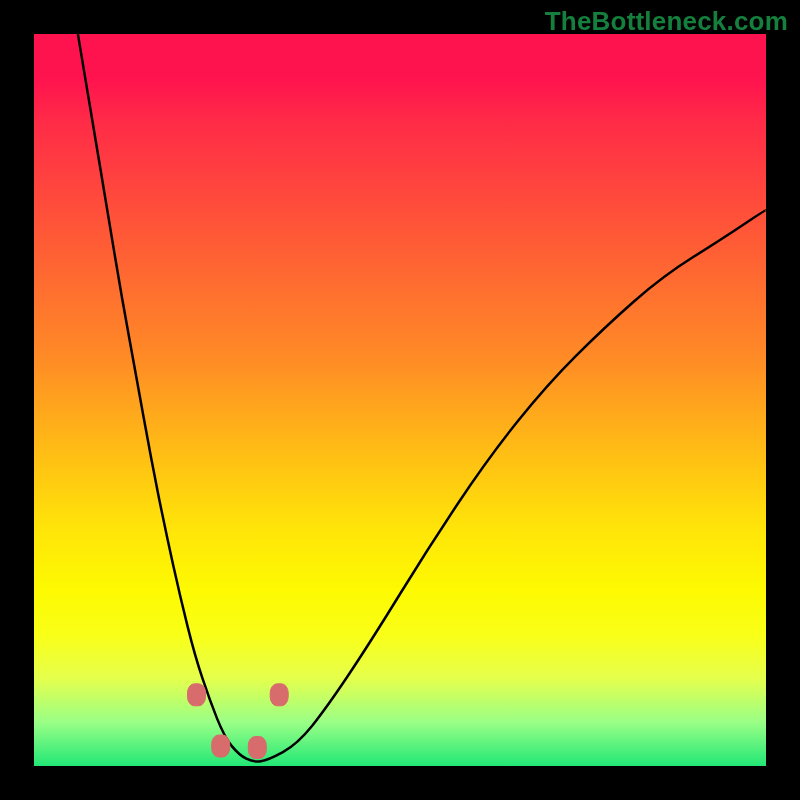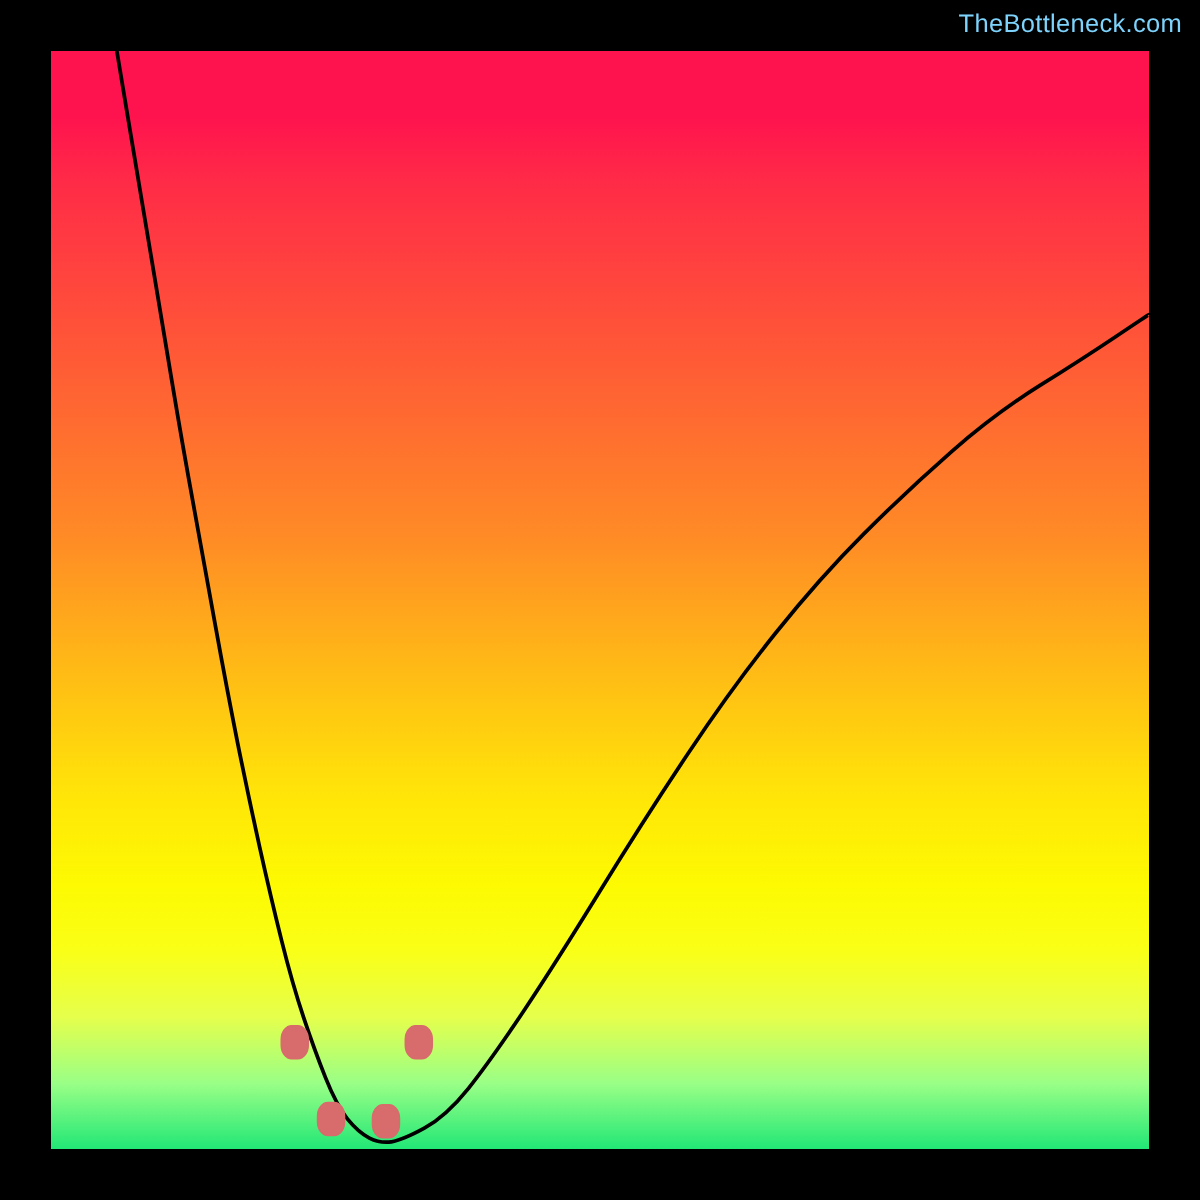--- a/index.html
+++ b/index.html
@@ -52,23 +52,23 @@
     position: absolute;
     left: 0;
     top: 0;
     width: 732px;
     height: 732px;
   }
   .watermark {
     position: absolute;
     top: 6px;
     right: 12px;
-    color: #7dd3fc;
-    font-size: 17px;
-    font-weight: 400;
+    color: #15803d;
+    font-size: 26px;
+    font-weight: 700;
     letter-spacing: 0.2px;
     user-select: none;
   }
 </style>
 </head>
 <body>
 
 <div class="frame">
 
   <div class="watermark">TheBottleneck.com</div>

